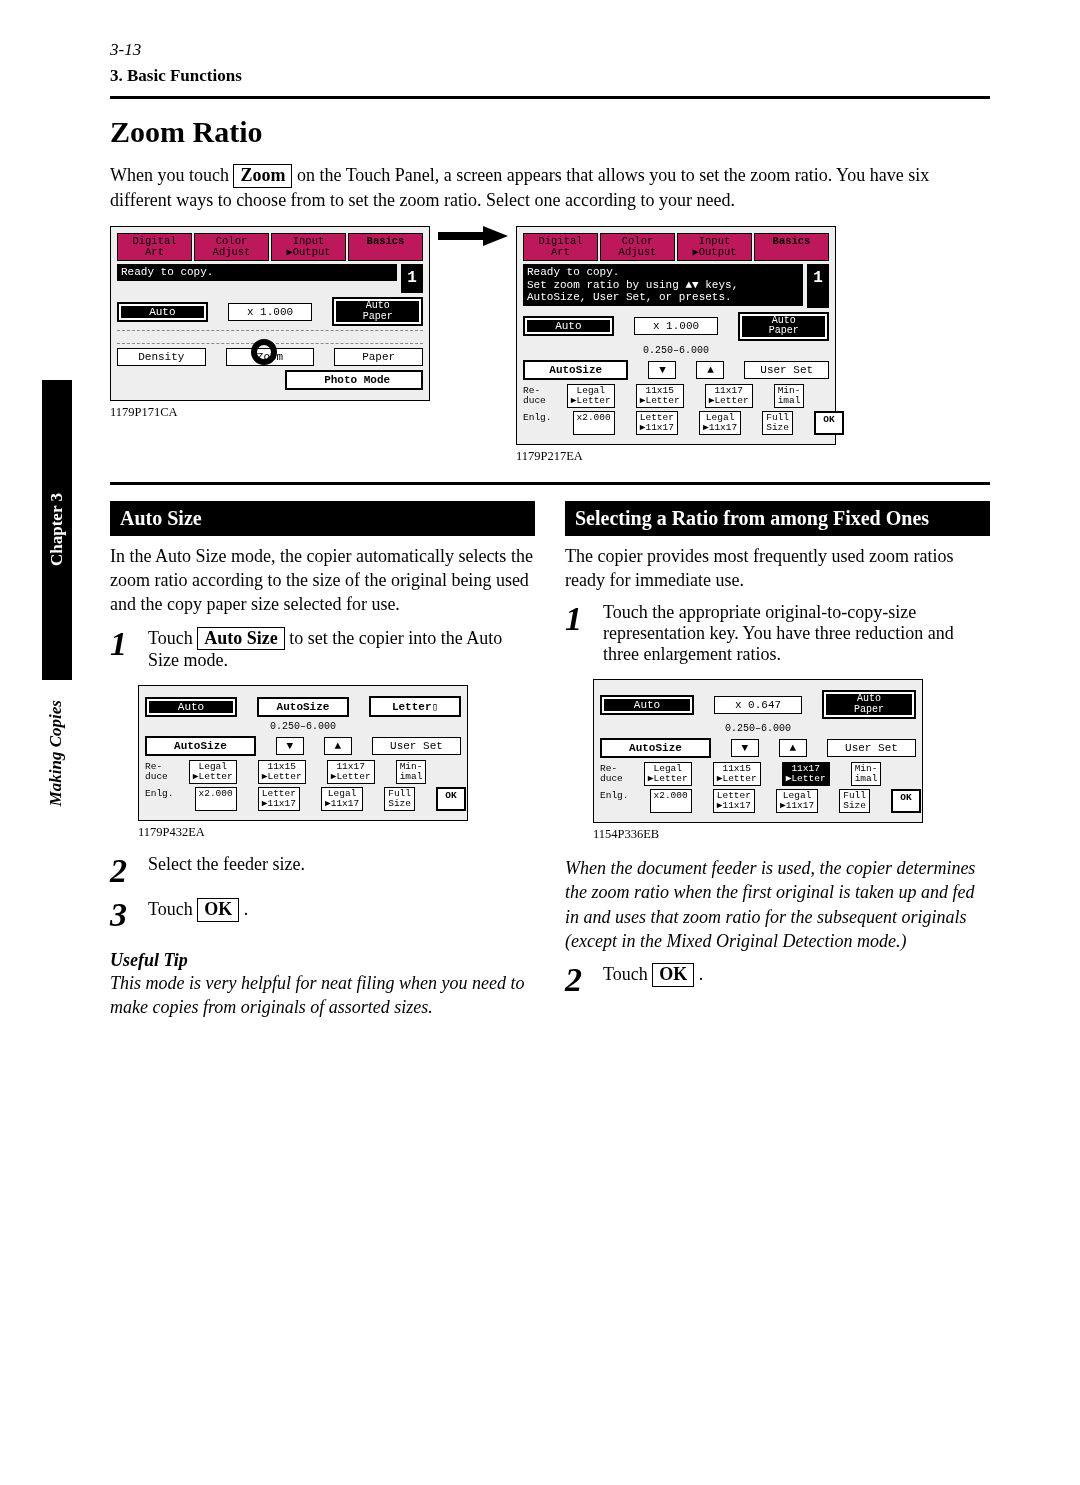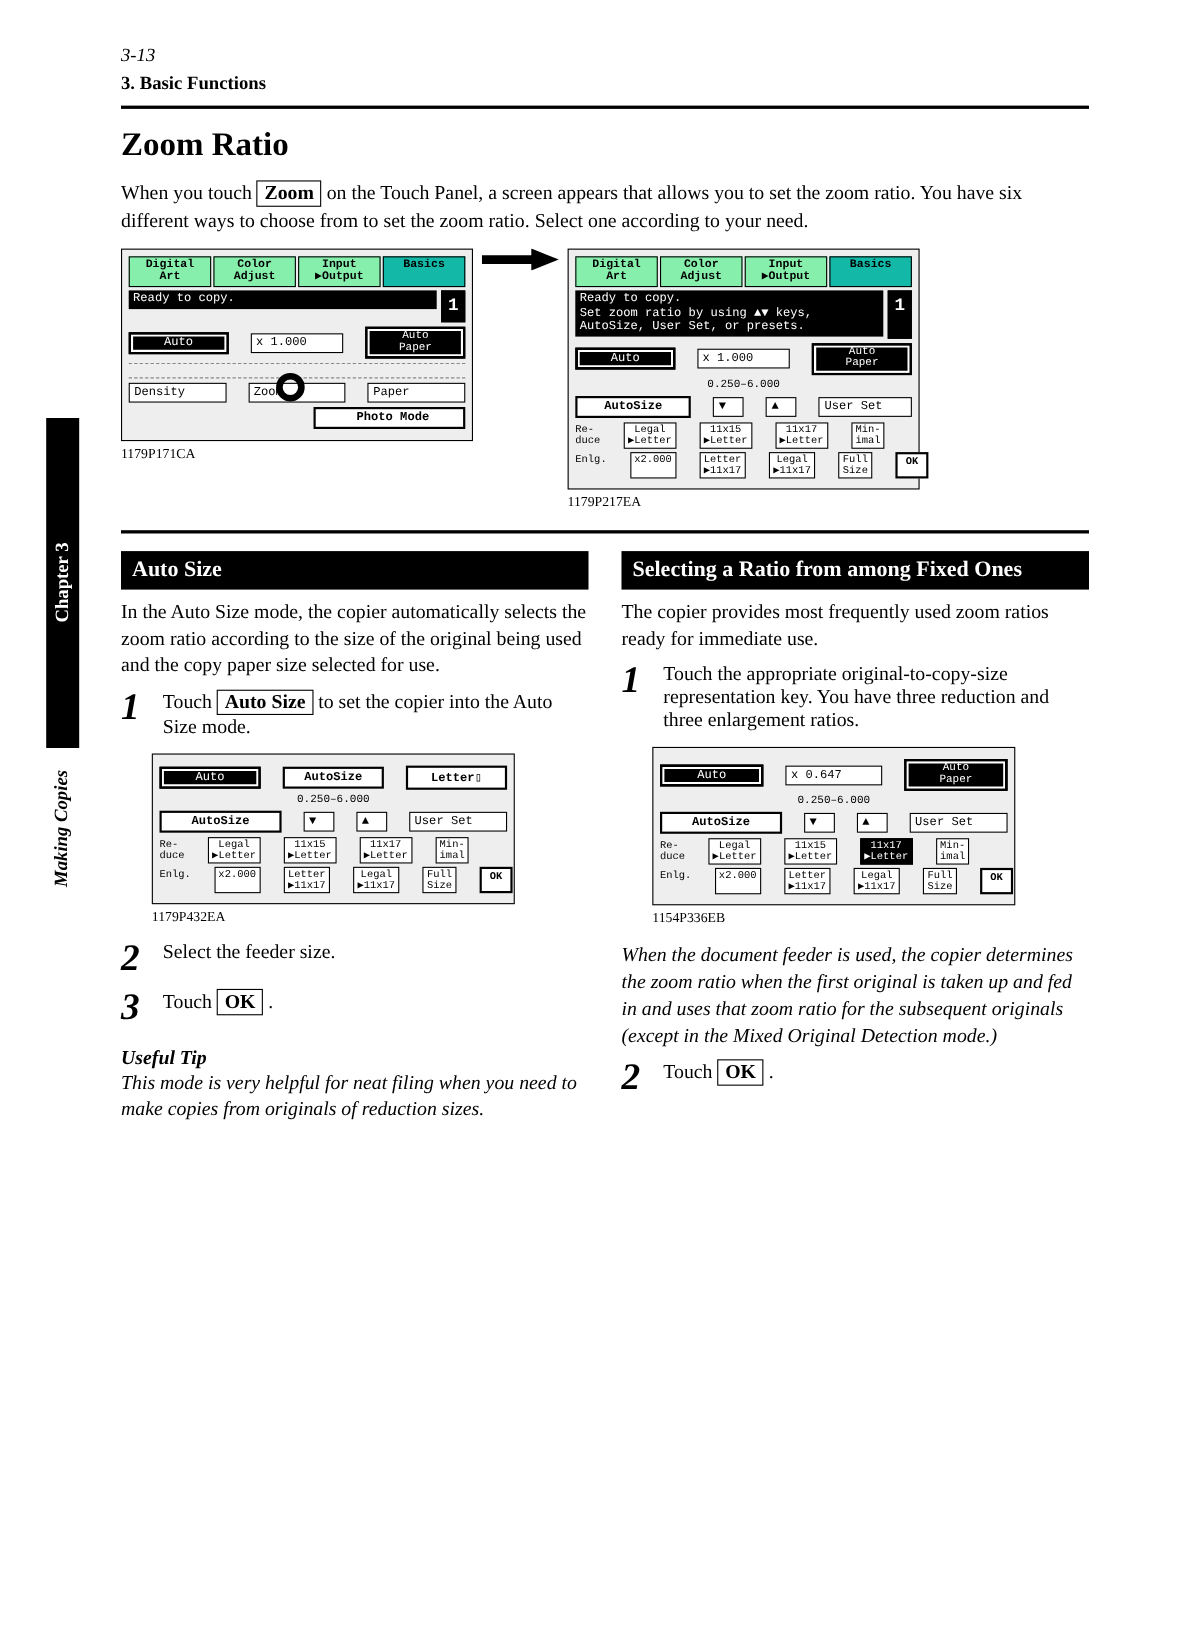--- a/index.html
+++ b/index.html
@@ -132,49 +132,48 @@
   }
   .panel * { box-sizing: border-box; }
   .tabs-row {
     display: flex;
     gap: 2px;
     margin-bottom: 3px;
     font-size: 10.5px;
     line-height: 1.05;
   }
   .tab {
-    background: #86efac;
+    background: #be185d;
     border: 1px solid #000;
     padding: 2px 4px;
     text-align: center;
     flex: 1;
     white-space: pre;
-    font-weight: bold;
-  }
-  .tab.active { background: #14b8a6; font-weight: bold; }
+  }
+  .tab.active { background: #be185d; font-weight: bold; }
   .status-strip {
     background: #000;
     color: #fff;
     padding: 2px 4px;
     margin-bottom: 2px;
     font-size: 11px;
     line-height: 1.15;
     white-space: pre;
   }
   .ctl-row {
     display: flex;
     gap: 20px;
     margin: 4px 0;
     align-items: center;
     font-size: 11px;
   }
   .btn, .pill, .disp {
     border: 1px solid #000;
     padding: 2px 4px;
-    text-align: left;
+    text-align: center;
     background: #fff;
   }
   .pill-dark {
     background: #000;
     color: #fff;
     border: 2px solid #000;
     box-shadow: inset 0 0 0 2px #fff;
     padding: 2px 6px;
     text-align: center;
   }
@@ -445,21 +444,21 @@
     <div class="step">
       <div class="step-num">3</div>
       <div class="step-body">
         <span>Touch </span>
         <span class="btn-frame">OK</span>
         <span> .</span>
       </div>
     </div>
 
     <div class="tip-head">Useful Tip</div>
-    <p class="tip-body">This mode is very helpful for neat filing when you need to make copies from originals of reduction sizes.</p>
+    <p class="tip-body">This mode is very helpful for neat filing when you need to make copies from originals of assorted sizes.</p>
   </div>
 
   <div class="col">
     <div class="sub-head">Selecting a Ratio from among Fixed Ones</div>
     <p>The copier provides most frequently used zoom ratios ready for immediate use.</p>
 
     <div class="step">
       <div class="step-num">1</div>
       <div class="step-body">Touch the appropriate original-to-copy-size representation key. You have three reduction and three enlargement ratios.</div>
     </div>

